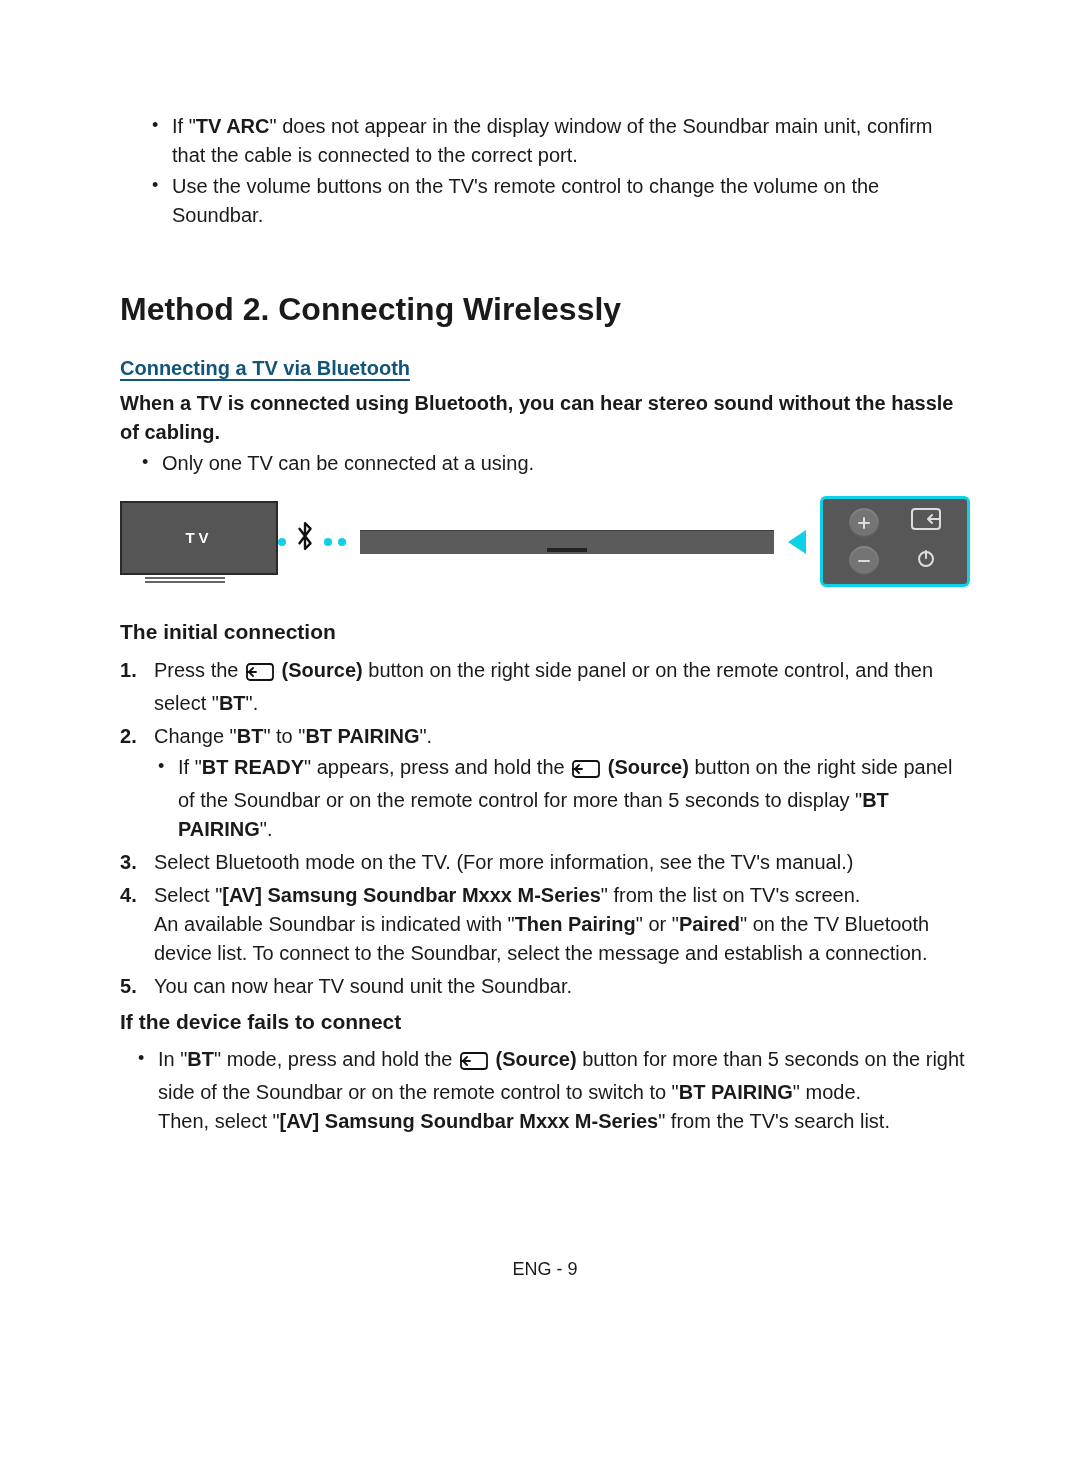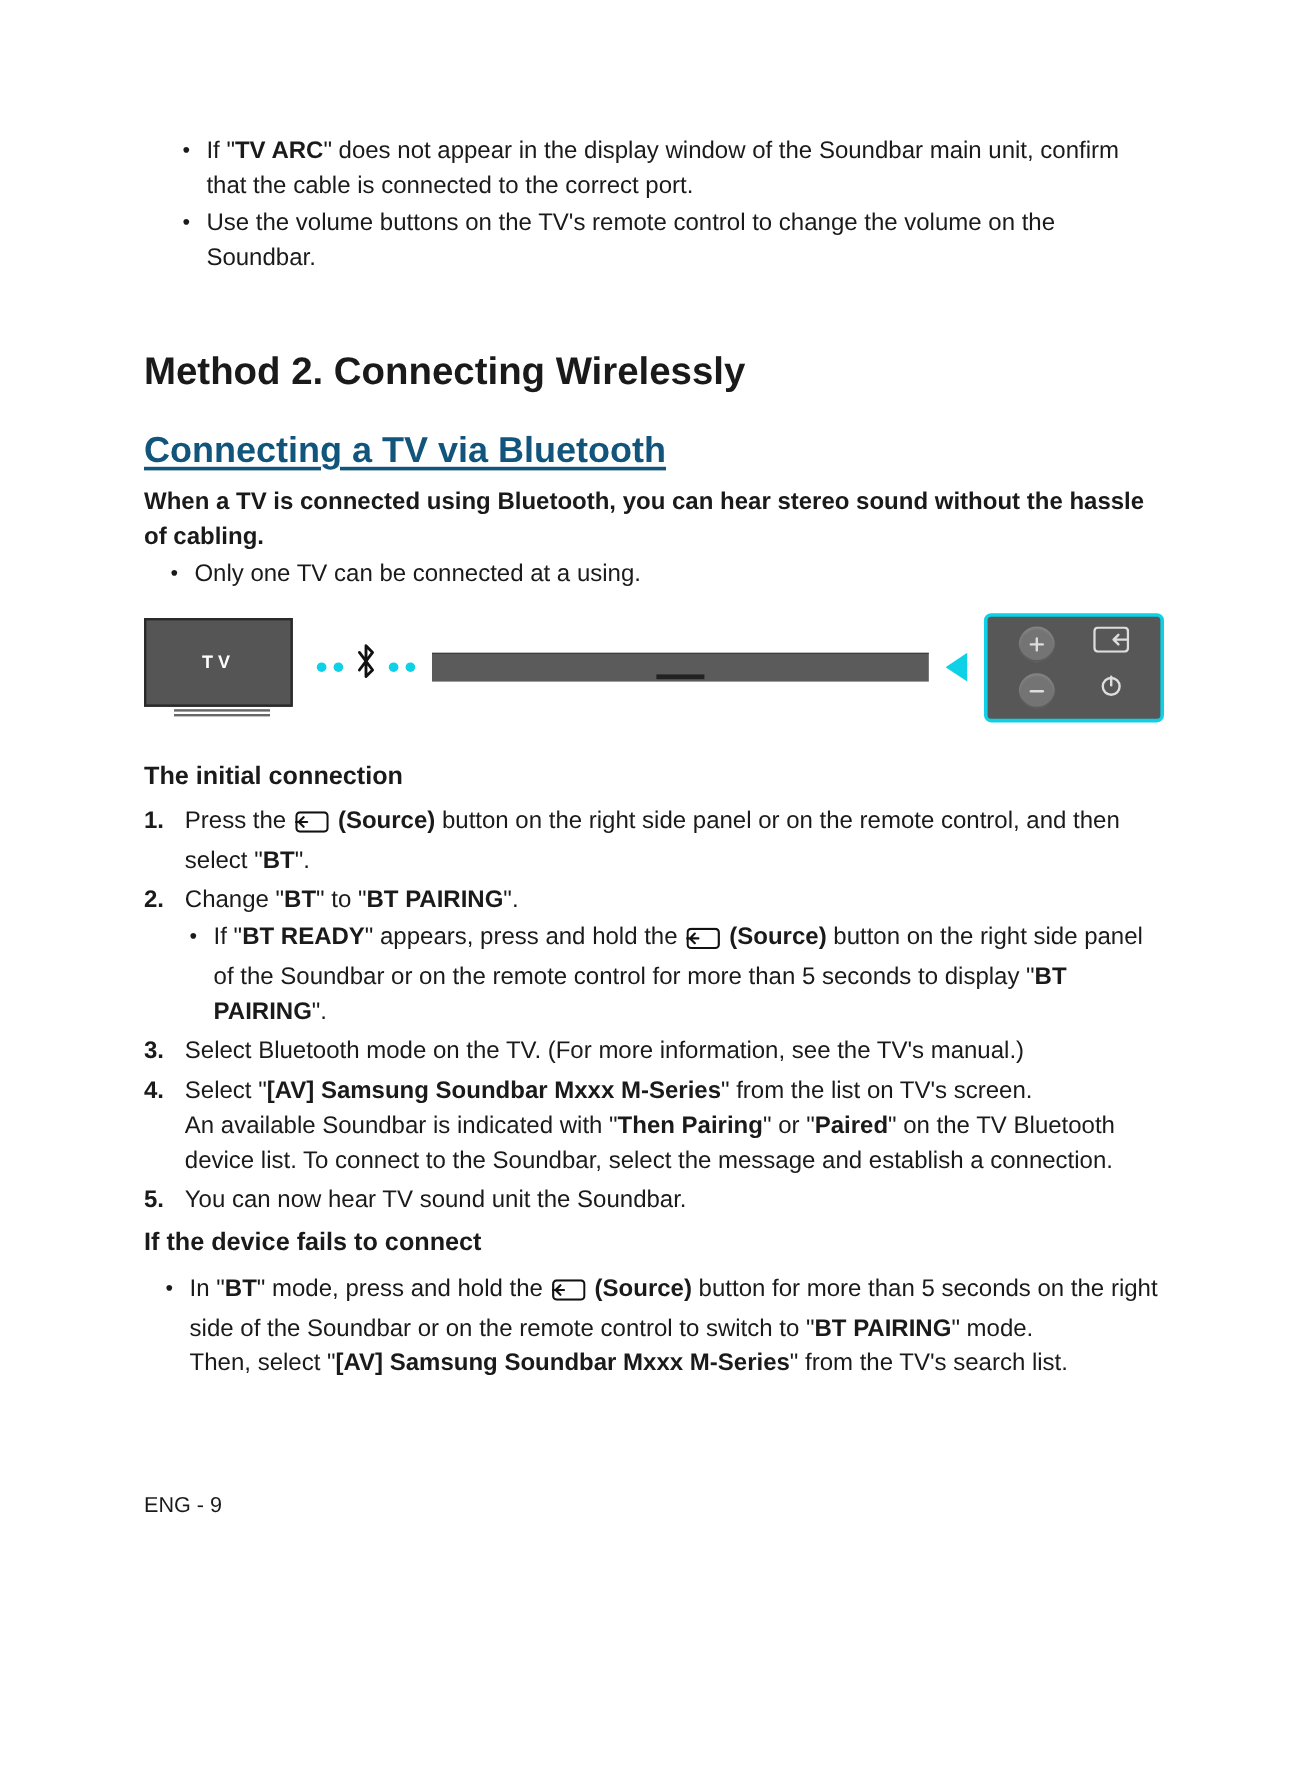--- a/index.html
+++ b/index.html
@@ -33,40 +33,40 @@
     top: 0;
     font-size: 18px;
   }
   .indent-1 { margin-left: 28px; }
   h2.section-title {
     font-size: 32px;
     font-weight: 700;
     margin: 56px 0 22px 0;
   }
   h3.sub-title {
-    font-size: 30px;
+    font-size: 20px;
     font-weight: 700;
     color: #12557c;
     text-decoration: underline;
     text-underline-offset: 4px;
     margin: 0 0 6px 0;
   }
   .intro { margin: 0 0 2px 0; font-weight: bold; }
   .diagram {
     display: flex;
     align-items: center;
     gap: 14px;
     margin: 18px 0 30px 0;
   }
   .tv-wrap {
     position: relative;
     width: 130px;
   }
   .tv-frame {
-    width: 124px;
+    width: 158px;
     height: 74px;
     border: 2px solid #2a2a2a;
     background: #555;
     display: flex;
     align-items: center;
     justify-content: center;
     color: #fff;
     font-weight: 700;
     letter-spacing: 4px;
     font-size: 15px;
@@ -169,23 +169,23 @@
     top: 0;
     font-size: 18px;
   }
   .source-icon {
     display: inline-block;
     vertical-align: -4px;
     margin: 0 2px;
   }
   b { font-weight: 700; }
   .footer {
-    text-align: left;
+    text-align: center;
     font-size: 18px;
-    margin-top: 90px;
+    margin-top: 120px;
   }
 </style>
 </head>
 <body>
 
 <div class="page">
 
   <ul class="bullet-list indent-1">
     <li>
       <span>If "</span><b>TV ARC</b><span>" does not appear in the display window of the Soundbar main unit, confirm that the cable is connected to the correct port.</span>

